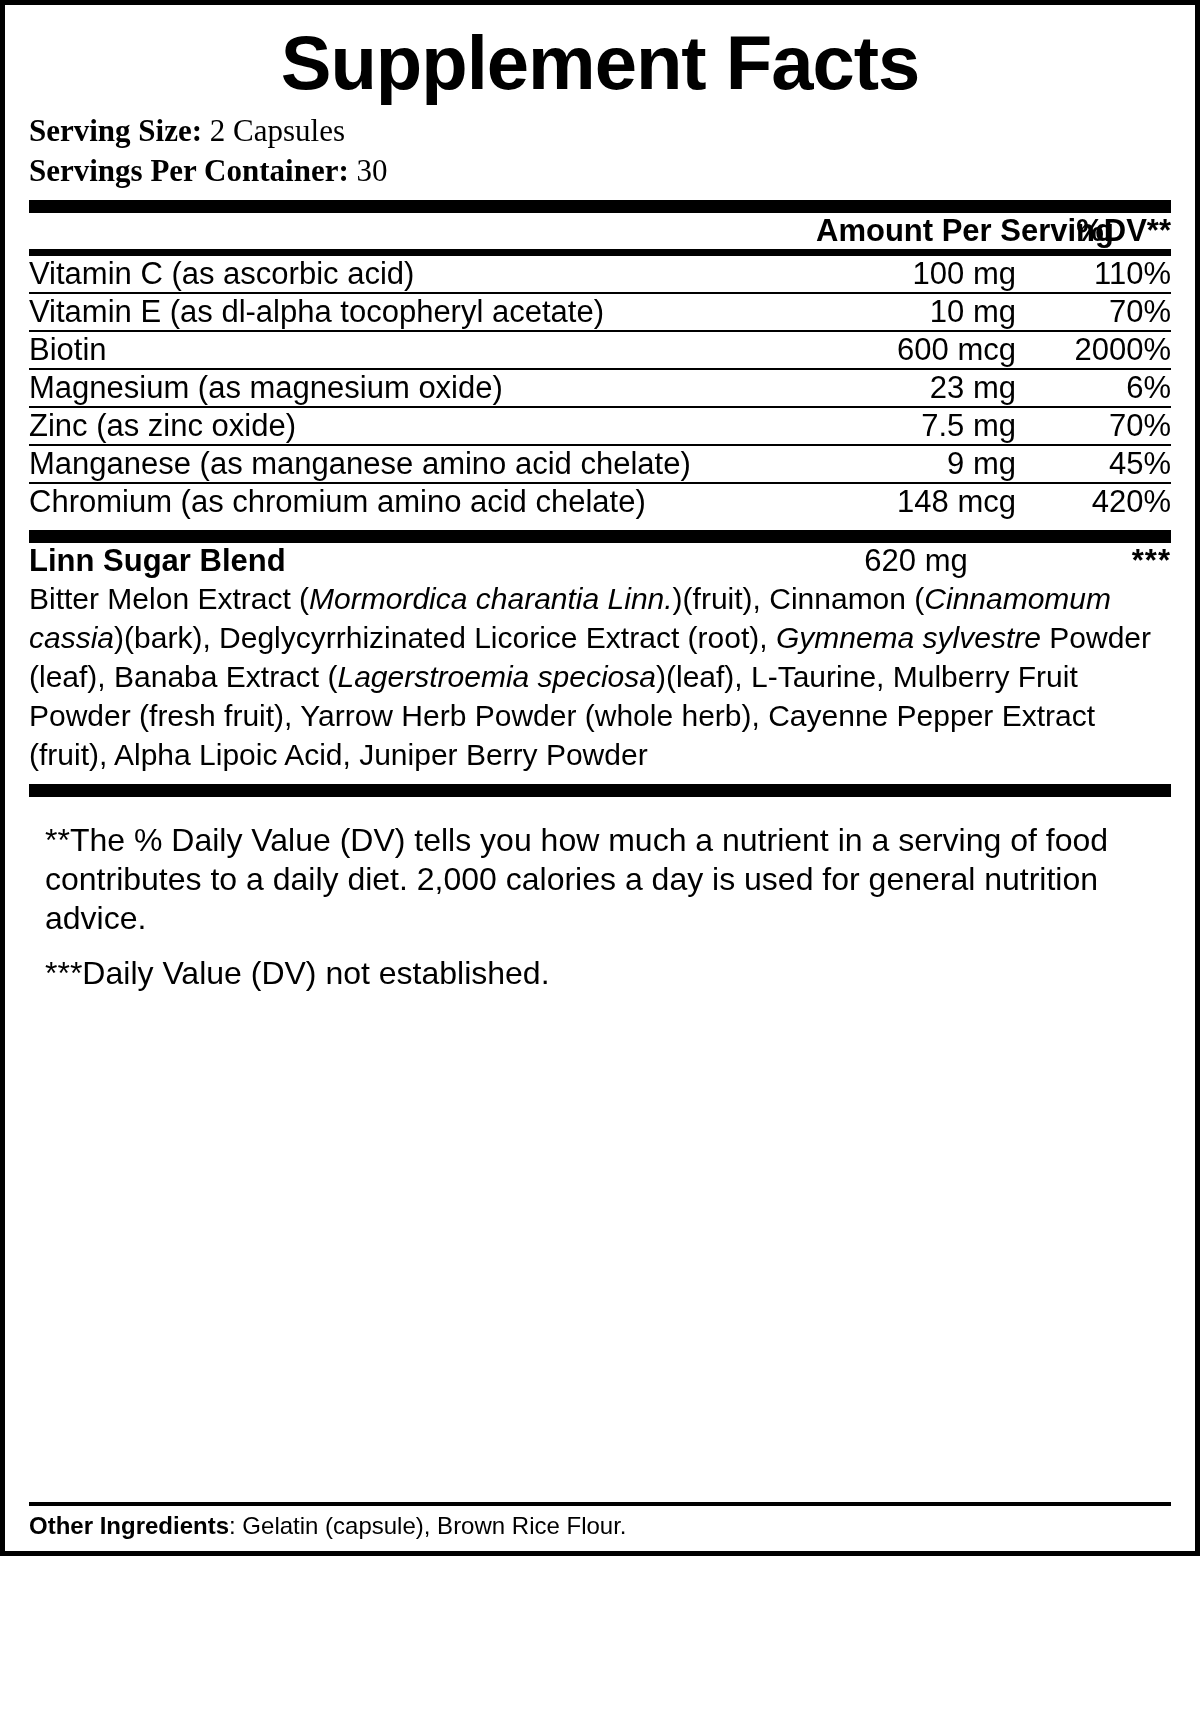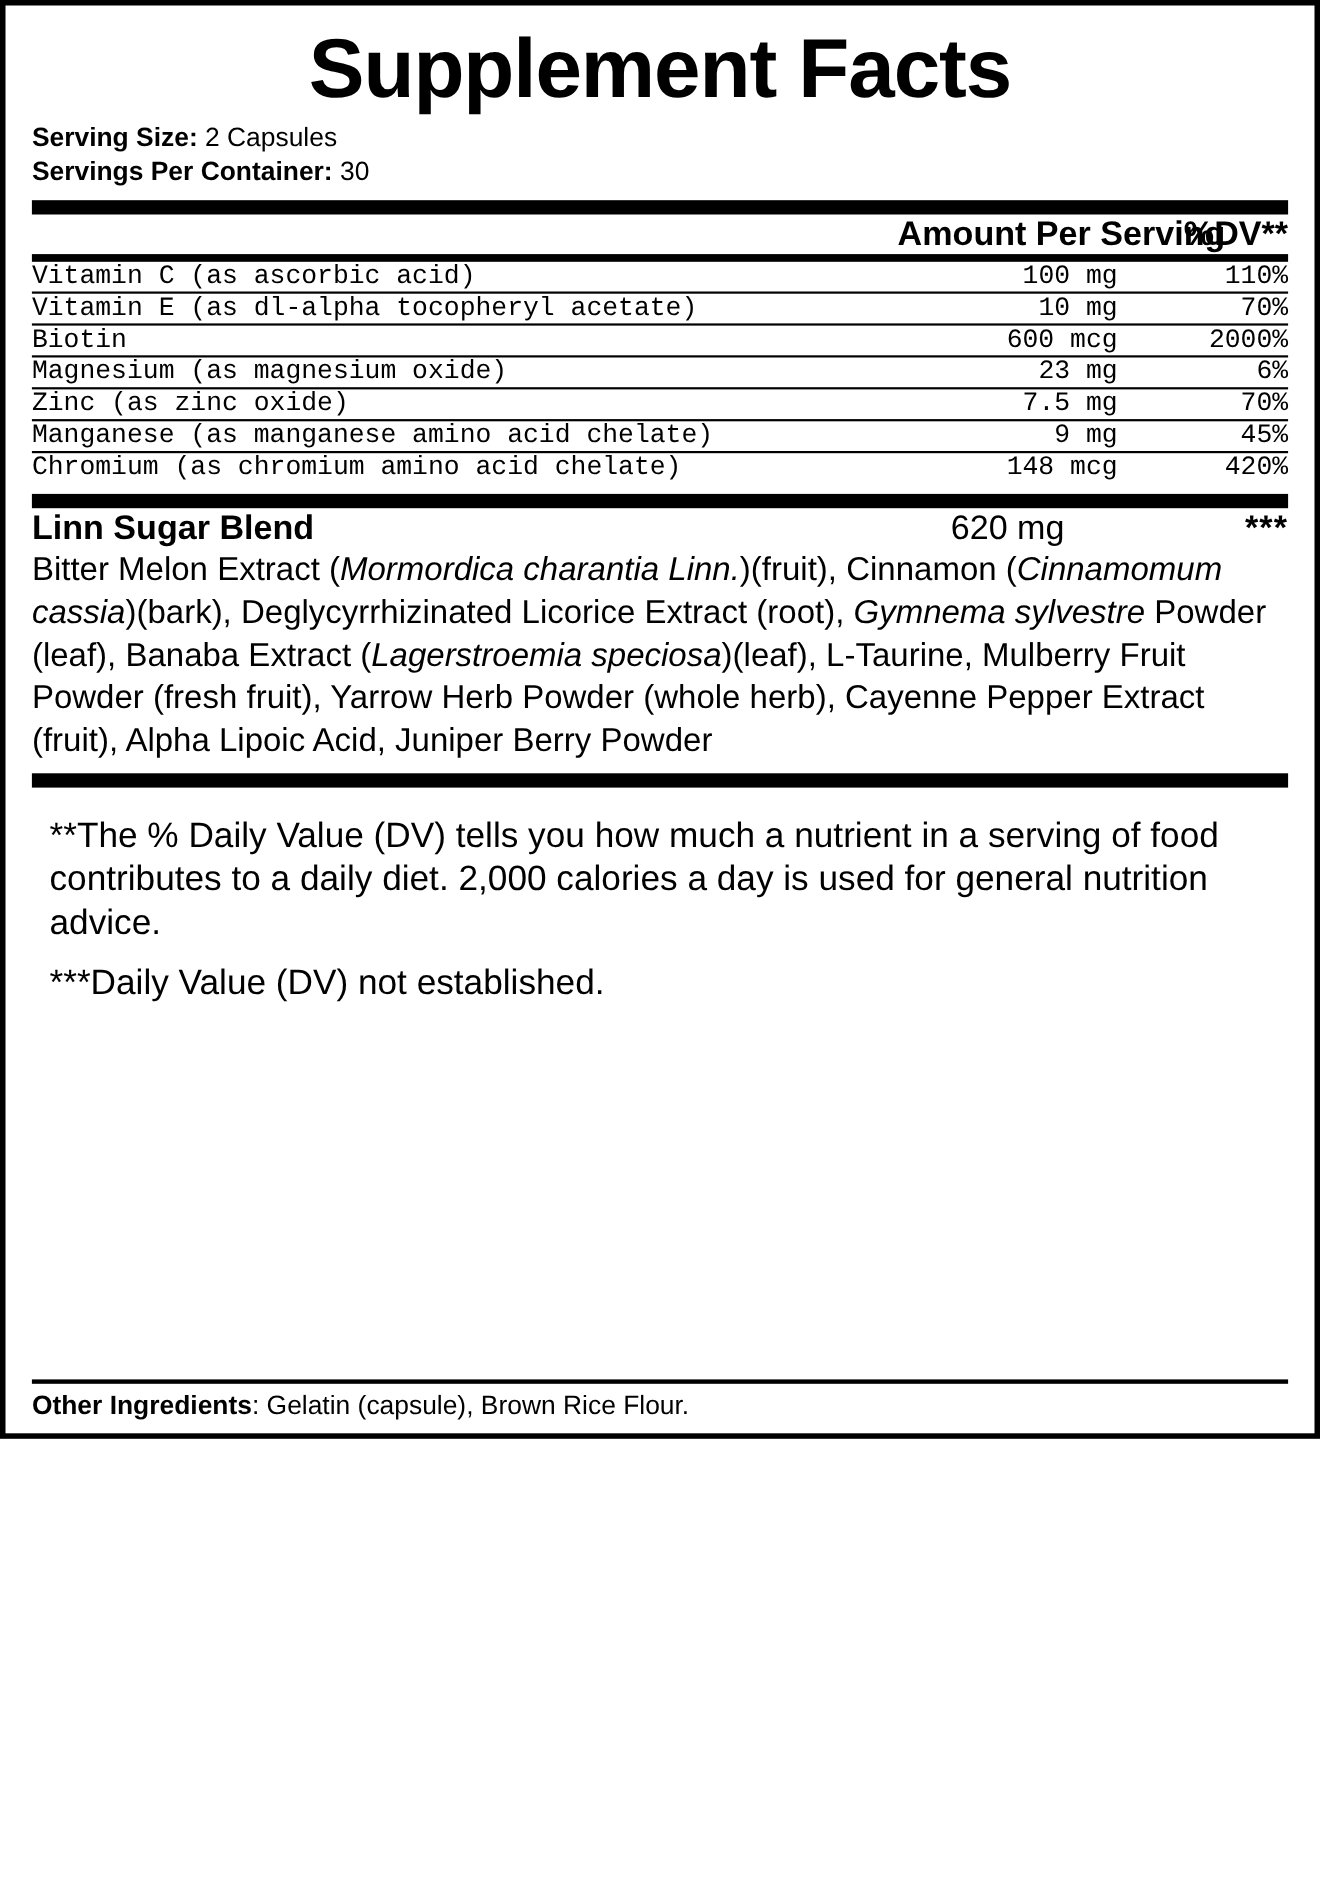--- a/index.html
+++ b/index.html
@@ -11,41 +11,42 @@
     width: 1200px;
     height: 1711px;
     font-family: "Liberation Sans", sans-serif;
     color: #000000;
     -webkit-font-smoothing: antialiased;
   }
 
   .panel {
     box-sizing: border-box;
     width: 1200px;
-    height: 1308px;
+    height: 1556px;
     border: 5px solid #000000;
     padding: 12px 24px 10px 24px;
     display: flex;
     flex-direction: column;
   }
 
   .title {
     font-size: 76px;
     font-weight: bold;
     letter-spacing: -1px;
     line-height: 1.0;
     text-align: center;
     margin: 8px 0 10px 0;
     white-space: nowrap;
   }
 
   .serving-line {
-    font-size: 24px;
+    font-size: 31px;
     line-height: 1.28;
     white-space: nowrap;
+    font-family: Liberation Serif, serif;
   }
   .serving-line b { font-weight: bold; }
 
   .rule-thick {
     height: 13px;
     background: #000;
     margin: 10px 0 0 0;
   }
   .rule-med {
     height: 7px;
@@ -70,24 +71,23 @@
 
   .hdr-row td {
     font-size: 31px;
     font-weight: bold;
     text-align: right;
     padding: 7px 0 6px 0;
     white-space: nowrap;
   }
 
   .nutrient-row td {
-    font-size: 24px;
+    font-size: 31px;
     padding: 8px 0 8px 0;
     white-space: nowrap;
-    font-family: Liberation Mono, monospace;
   }
   .nutrient-row td.name { text-align: left; }
   .nutrient-row td.amt  { text-align: right; }
   .nutrient-row td.dv   { text-align: right; }
 
   .col-amt { width: 200px; }
   .col-dv  { width: 155px; }
 
   .blend-row td {
     font-size: 31px;

